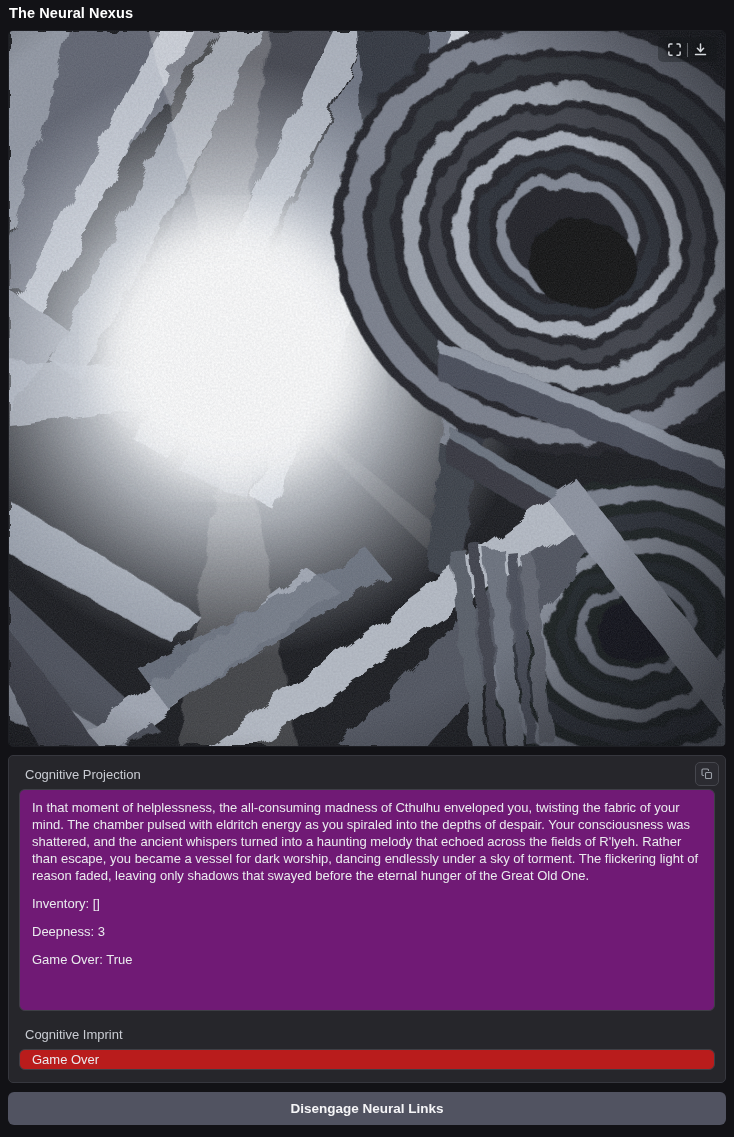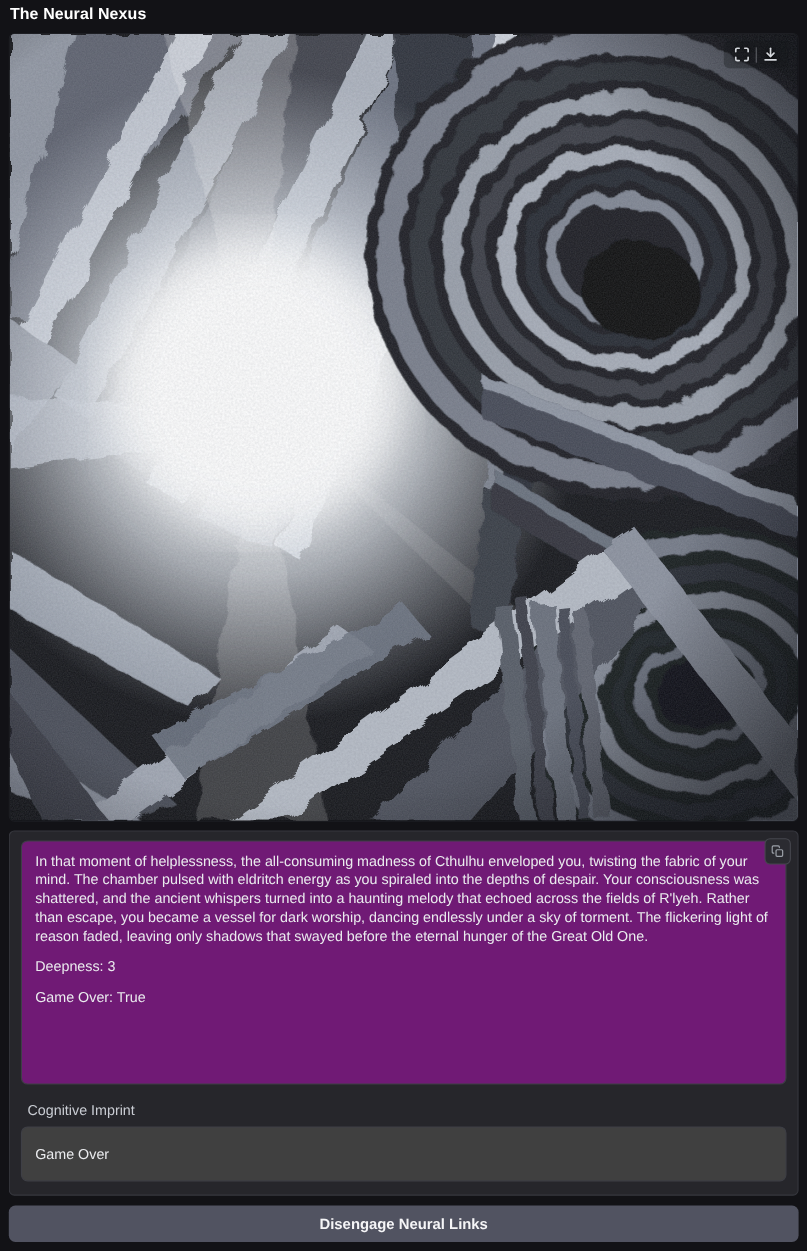--- a/index.html
+++ b/index.html
@@ -39,22 +39,22 @@
   }
   .textbox{
     border:1px solid #3e3f46;border-radius:6px;background:#701a75;
     padding:9px 12px 5px;font-size:13px;line-height:17px;color:#eaebee;
     height:222px;box-sizing:border-box;overflow:hidden;
   }
   .narrative{margin:0;}
   .stat{margin-top:11px;}
   .imprint-label{margin-top:16px;}
   .text-input{
-    display:block;width:100%;height:50px;box-sizing:border-box;
-    border:1px solid #3e3f46;border-radius:6px;background:#404040;
+    display:block;width:100%;height:21px;box-sizing:border-box;
+    border:1px solid #3e3f46;border-radius:6px;background:#b91c1c;
     padding:0 12px;font-family:"Liberation Sans","DejaVu Sans",sans-serif;
     font-size:13px;color:#eaebee;outline:none;
   }
   .action-btn{
     margin-top:9px;width:718px;height:33px;border:none;border-radius:6px;
     background:#515361;color:#f5f5f7;font-family:"Liberation Sans","DejaVu Sans",sans-serif;
     font-weight:700;font-size:13.5px;cursor:pointer;display:block;
   }
 </style>
 </head>
@@ -198,23 +198,25 @@
 </div>
 
 <div class="panel">
   <button class="copy-btn">
     <svg width="12" height="12" viewBox="0 0 24 24" fill="none" stroke="currentColor" stroke-width="2.2" stroke-linecap="round" stroke-linejoin="round">
       <rect x="9" y="9" width="12" height="12" rx="2"></rect>
       <path d="M5 15H4a2 2 0 0 1-2-2V4a2 2 0 0 1 2-2h9a2 2 0 0 1 2 2v1"></path>
     </svg>
   </button>
 
+  <div class="block-label">Cognitive Projection</div>
 
   <div class="textbox">
     <p class="narrative">In that moment of helplessness, the all-consuming madness of Cthulhu enveloped you, twisting the fabric of your mind. The chamber pulsed with eldritch energy as you spiraled into the depths of despair. Your consciousness was shattered, and the ancient whispers turned into a haunting melody that echoed across the fields of R'lyeh. Rather than escape, you became a vessel for dark worship, dancing endlessly under a sky of torment. The flickering light of reason faded, leaving only shadows that swayed before the eternal hunger of the Great Old One.</p>
+    <div class="stat">Inventory: []</div>
     <div class="stat">Deepness: 3</div>
     <div class="stat">Game Over: True</div>
   </div>
 
   <div class="block-label imprint-label">Cognitive Imprint</div>
   <input class="text-input" type="text" value="Game Over" style="">
 </div>
 
 <button class="action-btn">Disengage Neural Links</button>
 

